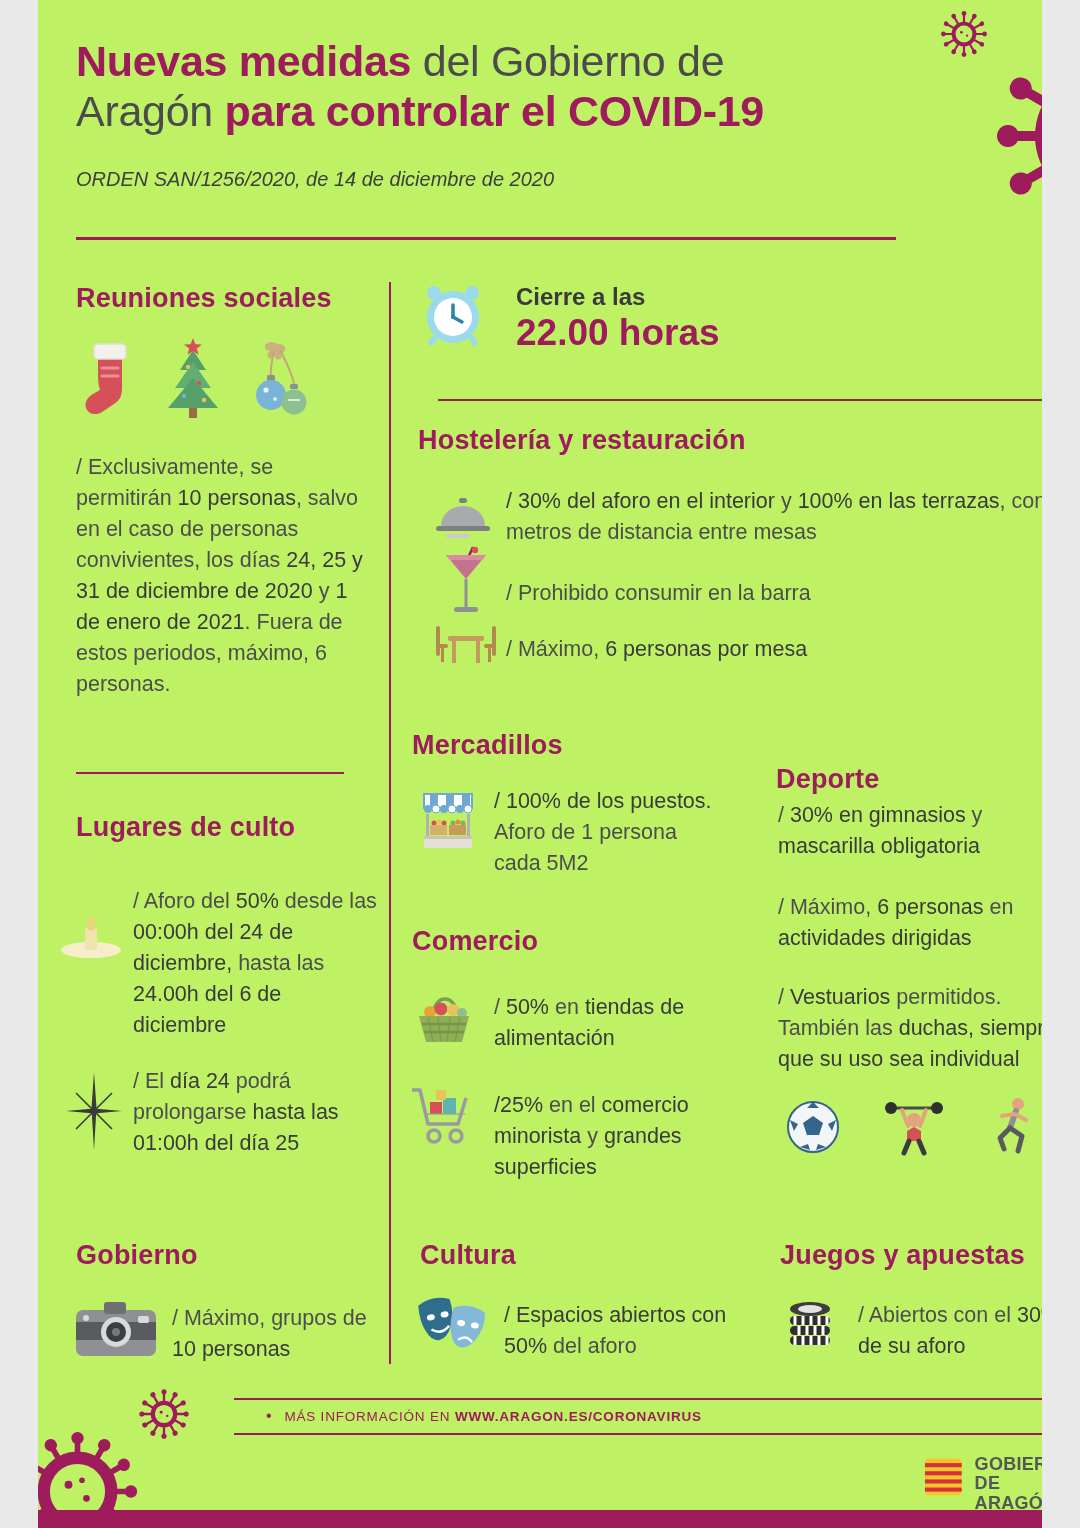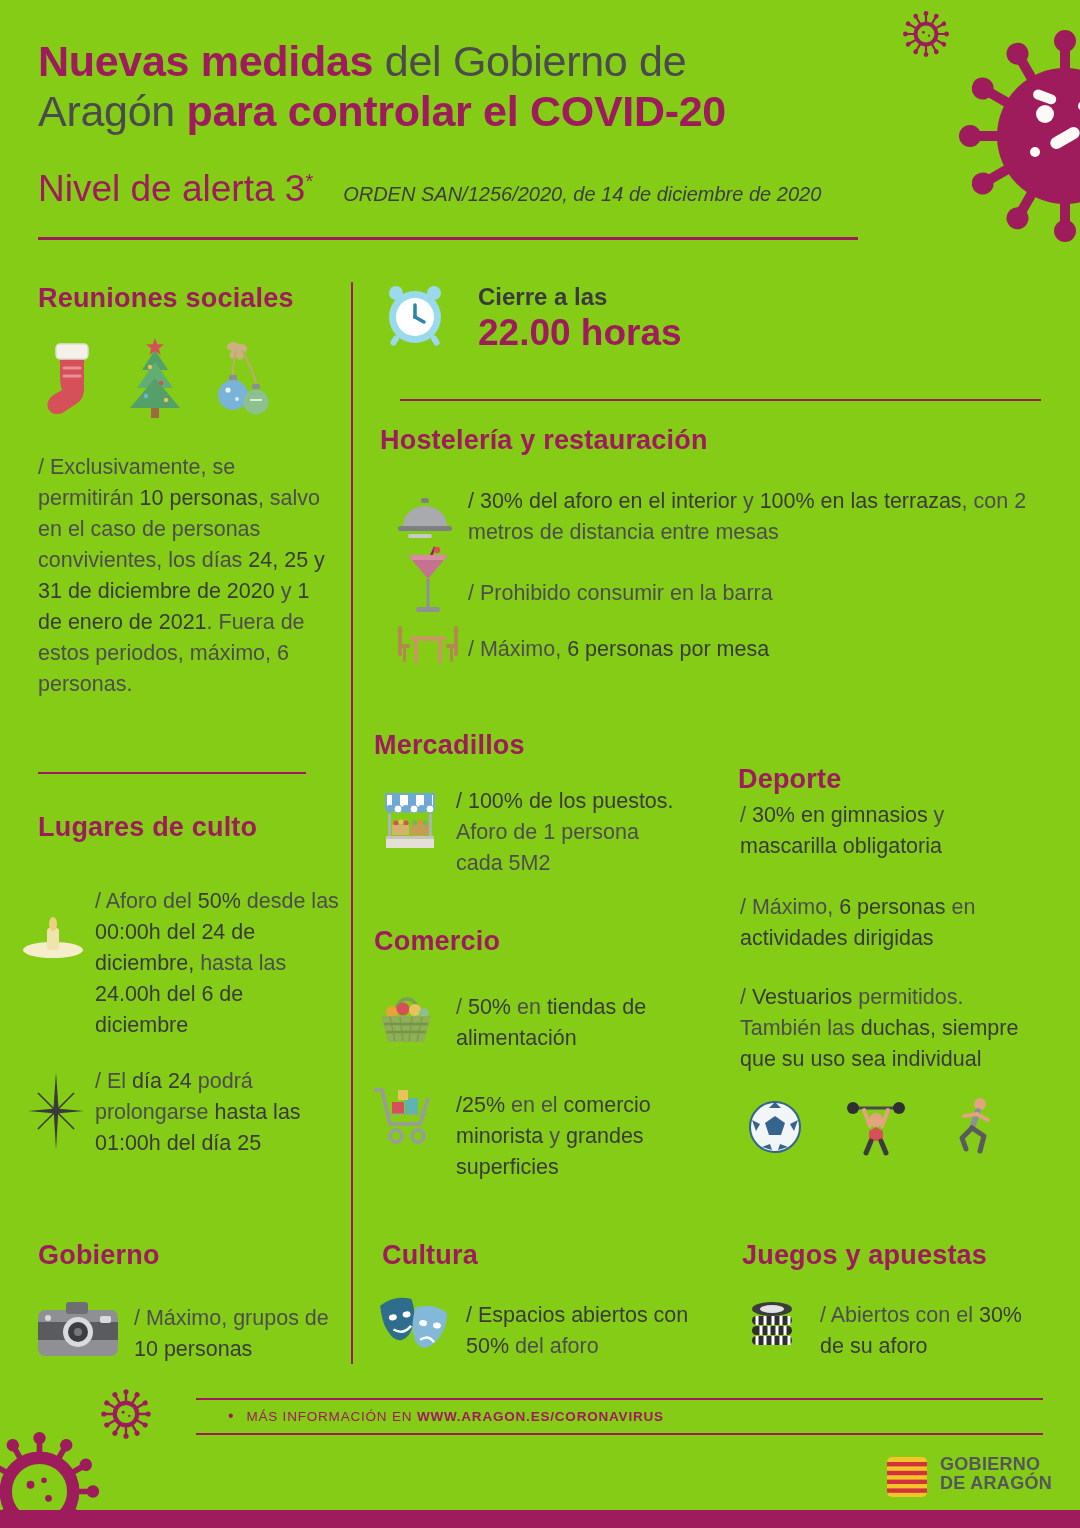--- a/index.html
+++ b/index.html
@@ -1,17 +1,17 @@
 <!DOCTYPE html>
 <html><head>
 <meta charset="utf-8">
 <style>
   *{margin:0;padding:0;box-sizing:border-box}
   body{background:#e9e9e9;font-family:"Liberation Sans",sans-serif}
-  .page{position:relative;width:1080px;height:1528px;margin:0 auto;background:#84cc16;overflow:hidden;color:#4d4d4f}
+  .page{position:relative;width:1004px;height:1528px;margin:0 auto;background:#bef264;overflow:hidden;color:#4d4d4f}
   .abs{position:absolute}
   .rule{background:#9e1b5c}
   .h{font-size:27px;font-weight:700;color:#9e1b5c;letter-spacing:.2px}
   .t{font-size:21.5px;line-height:1.44;color:#4d4d4f}
   .rg{font-weight:400}
   .bd{font-weight:400;color:#3a3a3c}
   .tb{font-weight:700;color:#9e1b5c}
 
   .hdr-title{left:38px;top:36px;font-size:43px;line-height:1.17;color:#4b4b4d;letter-spacing:-.3px}
   .hdr-alert{left:38px;top:168px;display:flex;align-items:baseline;gap:30px}
@@ -109,24 +109,23 @@
           <use href="#spk" transform="rotate(240 60 60)"></use>
           <use href="#spk" transform="rotate(270 60 60)"></use>
           <use href="#spk" transform="rotate(300 60 60)"></use>
           <use href="#spk" transform="rotate(330 60 60)"></use>
       </g>
     </defs>
   </svg>
 
   <div class="abs hdr-title">
     <div><span class="tb">Nuevas medidas</span><span> del Gobierno de</span></div>
-    <div><span>Aragón </span><span class="tb">para controlar el COVID-20</span></div>
+    <div><span>Aragón </span><span class="tb">para controlar el COVID-19</span></div>
   </div>
   <div class="abs hdr-alert">
-    <span class="alert-text"><span>Nivel de alerta 3</span><sup>*</sup></span>
     <span class="order-text">ORDEN SAN/1256/2020, de 14 de diciembre de 2020</span>
   </div>
   <div class="abs rule hdr-rule"></div>
 
   <svg class="abs v-top-s" width="52" height="52" viewBox="0 0 120 120">
     <use href="#spk12"></use>
     <circle cx="60" cy="60" r="24" fill="none" stroke="#9e1b5c" stroke-width="9"></circle>
     <circle cx="54" cy="56" r="3.2" fill="#9e1b5c"></circle>
       <circle cx="67" cy="64" r="2.6" fill="#9e1b5c"></circle>
   </svg>

